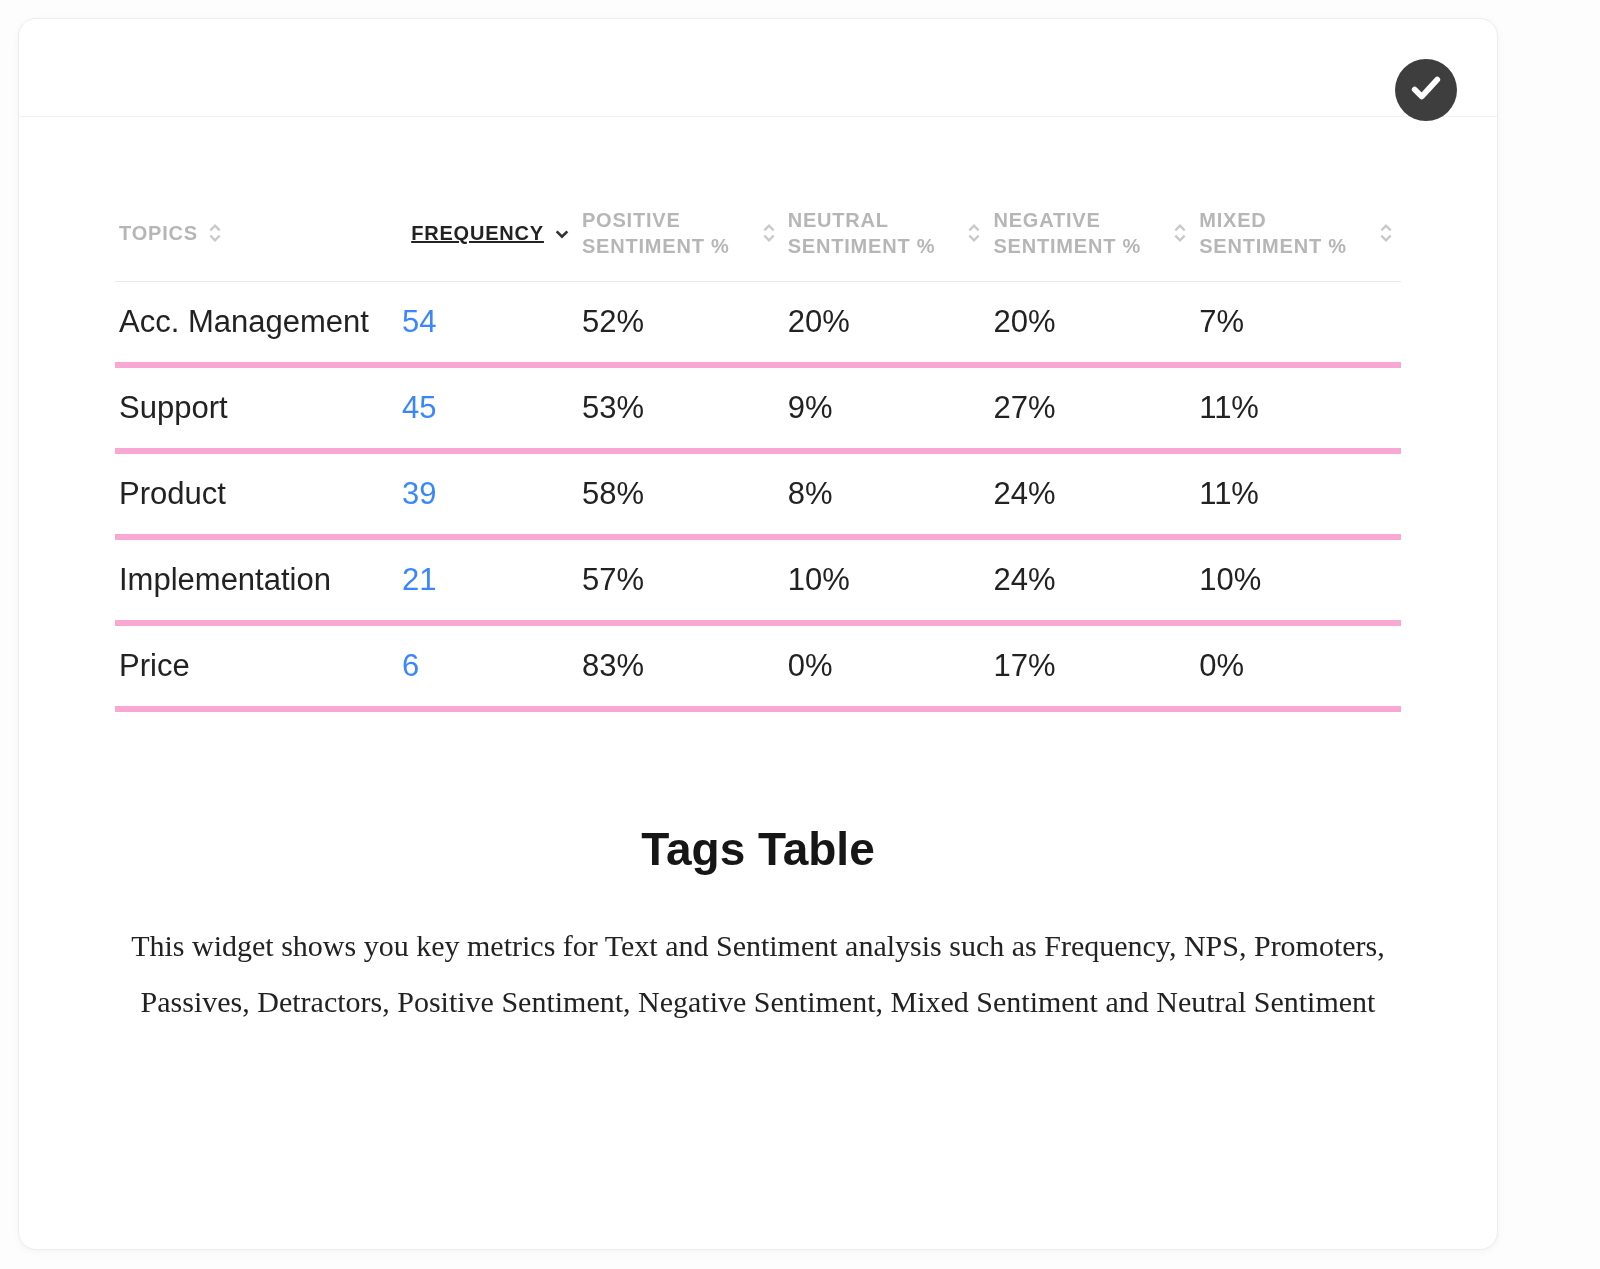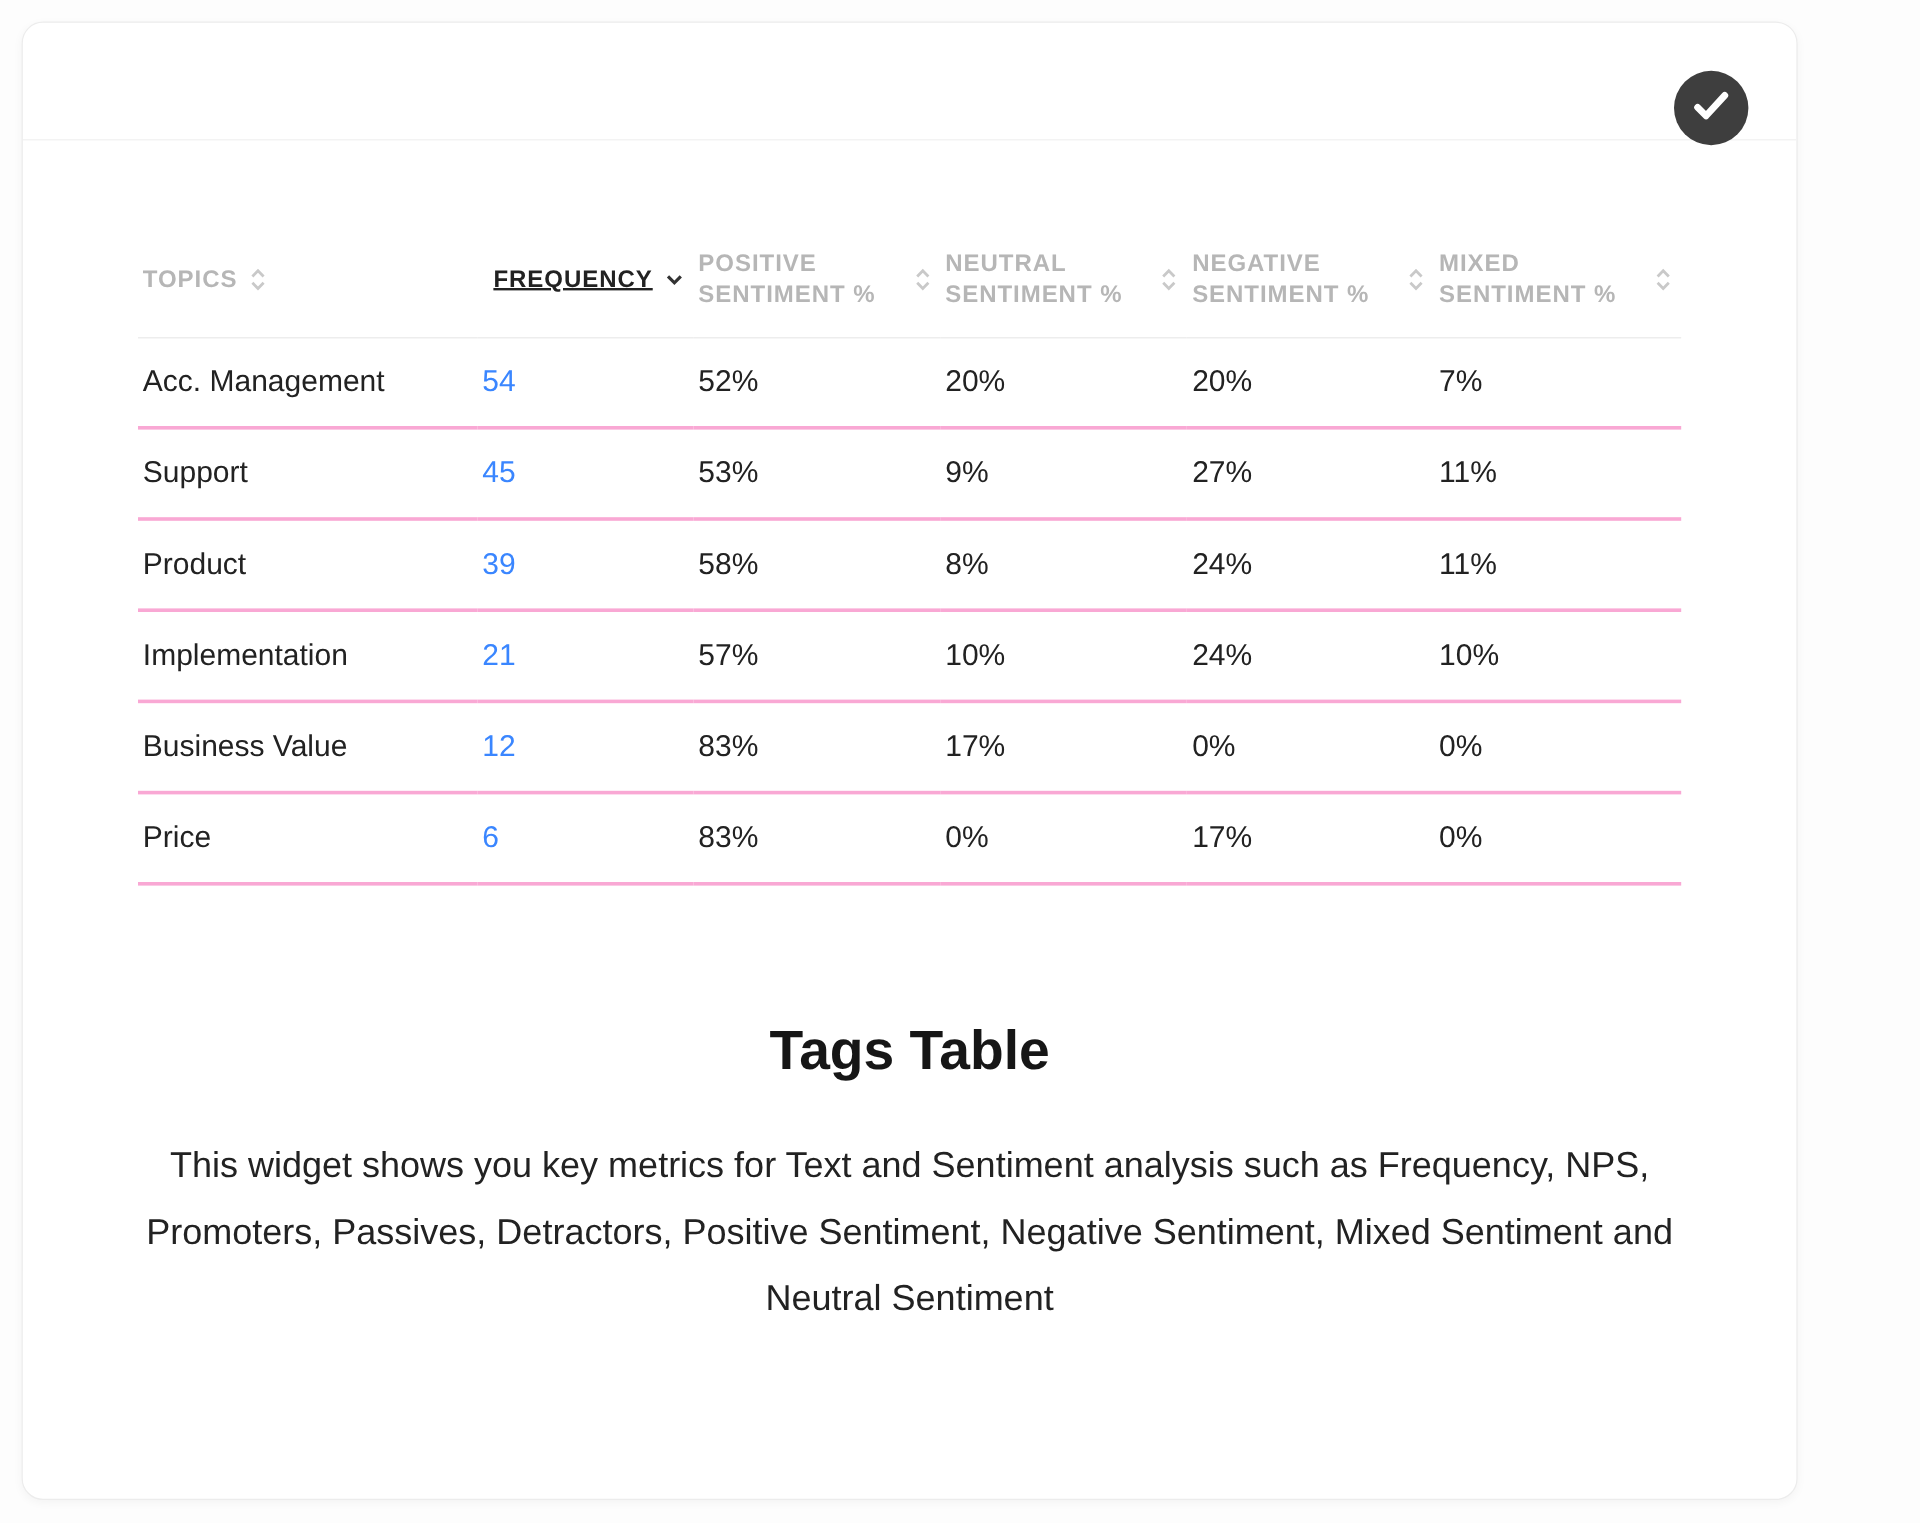--- a/index.html
+++ b/index.html
@@ -62,22 +62,22 @@
   thead th.active { color: #222; text-decoration: underline; }
   .header-cell {
     display: flex;
     align-items: center;
     gap: 10px;
   }
   .header-cell.right { justify-content: flex-end; }
   .header-label { max-width: 180px; }
   tbody td {
     padding: 22px 8px 22px 4px;
-    border-bottom: 3px solid #f9a8d4;
-    font-size: 25px;
+    border-bottom: 6px solid #f9a8d4;
+    font-size: 31px;
     color: #222;
   }
   tbody td.num { text-align: left; padding-right: 24px; }
   tbody td.freq { color: #3a86ff; padding-right: 24px; }
   .sort-arrows {
     display: inline-flex;
     flex-direction: column;
     line-height: 0;
   }
   .sort-arrows svg { width: 14px; height: 10px; }
@@ -91,20 +91,21 @@
     font-size: 46px;
     font-weight: 800;
     color: #161616;
     margin-bottom: 42px;
     margin-top: 28px;
   }
   .title-block p {
     font-size: 30px;
     line-height: 1.85;
     color: #222;
+    font-family: Liberation Serif, serif;
   }
   col.c1 { width: 22%; }
   col.c2 { width: 14%; }
   col.c3 { width: 16%; }
   col.c4 { width: 16%; }
   col.c5 { width: 16%; }
   col.c6 { width: 16%; }
 </style>
 </head>
 <body>
@@ -236,28 +237,20 @@
         </tr>
         <tr>
           <td>Implementation</td>
           <td class="freq">21</td>
           <td class="num">57%</td>
           <td class="num">10%</td>
           <td class="num">24%</td>
           <td class="num">10%</td>
         </tr>
         <tr>
-          <td>Business Value</td>
-          <td class="freq">12</td>
-          <td class="num">83%</td>
-          <td class="num">17%</td>
-          <td class="num">0%</td>
-          <td class="num">0%</td>
-        </tr>
-        <tr>
           <td>Price</td>
           <td class="freq">6</td>
           <td class="num">83%</td>
           <td class="num">0%</td>
           <td class="num">17%</td>
           <td class="num">0%</td>
         </tr>
       </tbody>
     </table>
   </div>

